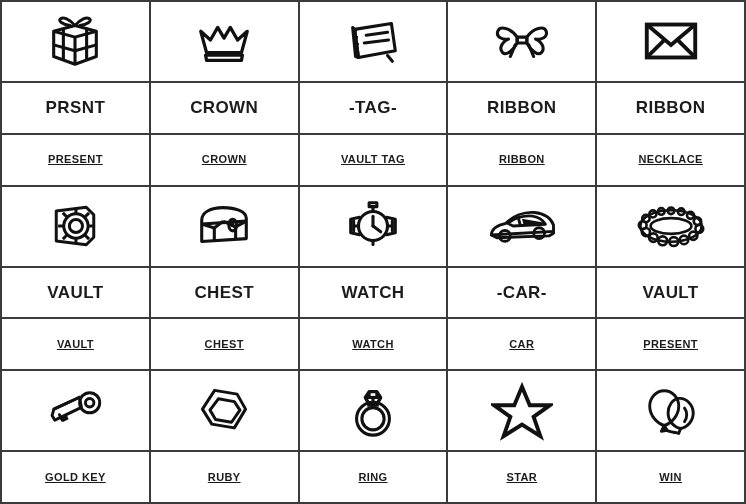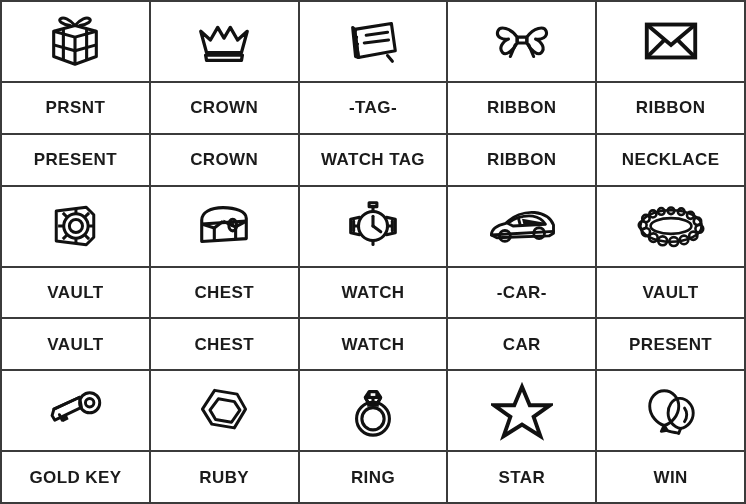--- a/index.html
+++ b/index.html
@@ -41,21 +41,21 @@
   .cell-text {
     font-weight: bold;
     color: #1b1b1b;
     letter-spacing: 0.4px;
     font-size: 17px;
     line-height: 1;
     display: block;
     white-space: nowrap;
   }
   .abbr-row .cell-text { font-size: 17px; }
-  .word-row .cell-text { font-size: 17px; }
+  .word-row .cell-text { font-size: 11px; text-decoration: underline; }
 
   .icon-wrap {
     display: flex;
     align-items: center;
     justify-content: center;
     height: 100%;
     width: 100%;
   }
   .icon-wrap svg {
     display: block;
@@ -165,21 +165,21 @@
       </tr>
 
       <tr class="word-row">
         <td>
             <span class="cell-text">PRESENT</span>
           </td>
         <td>
             <span class="cell-text">CROWN</span>
           </td>
         <td>
-            <span class="cell-text">WATCH TAG</span>
+            <span class="cell-text">VAULT TAG</span>
           </td>
         <td>
             <span class="cell-text">RIBBON</span>
           </td>
         <td>
             <span class="cell-text">NECKLACE</span>
           </td>
       </tr>
 
       <tr class="icon-row">

